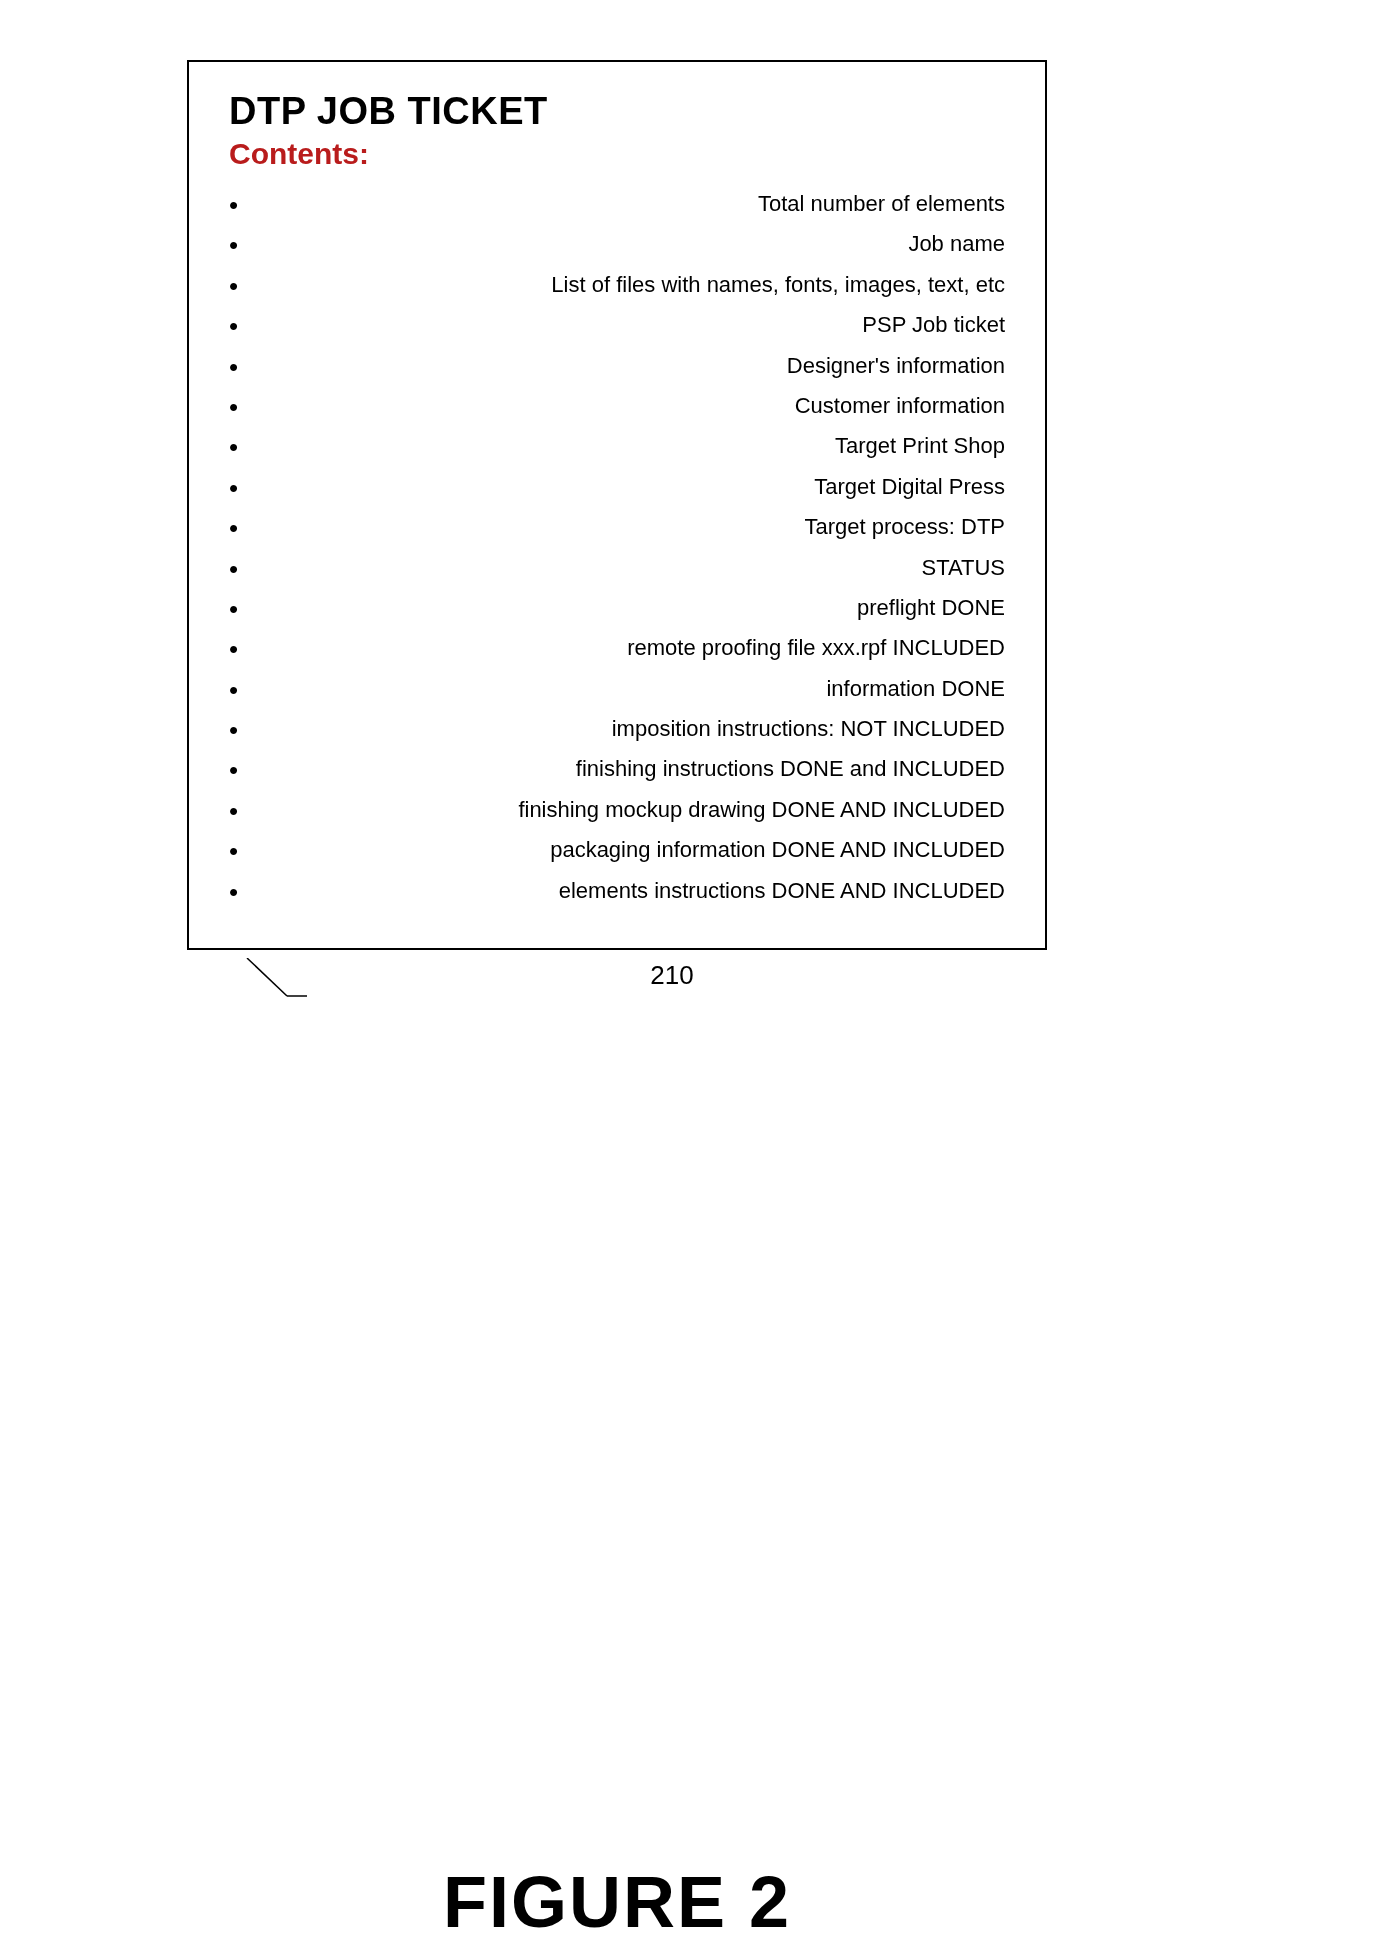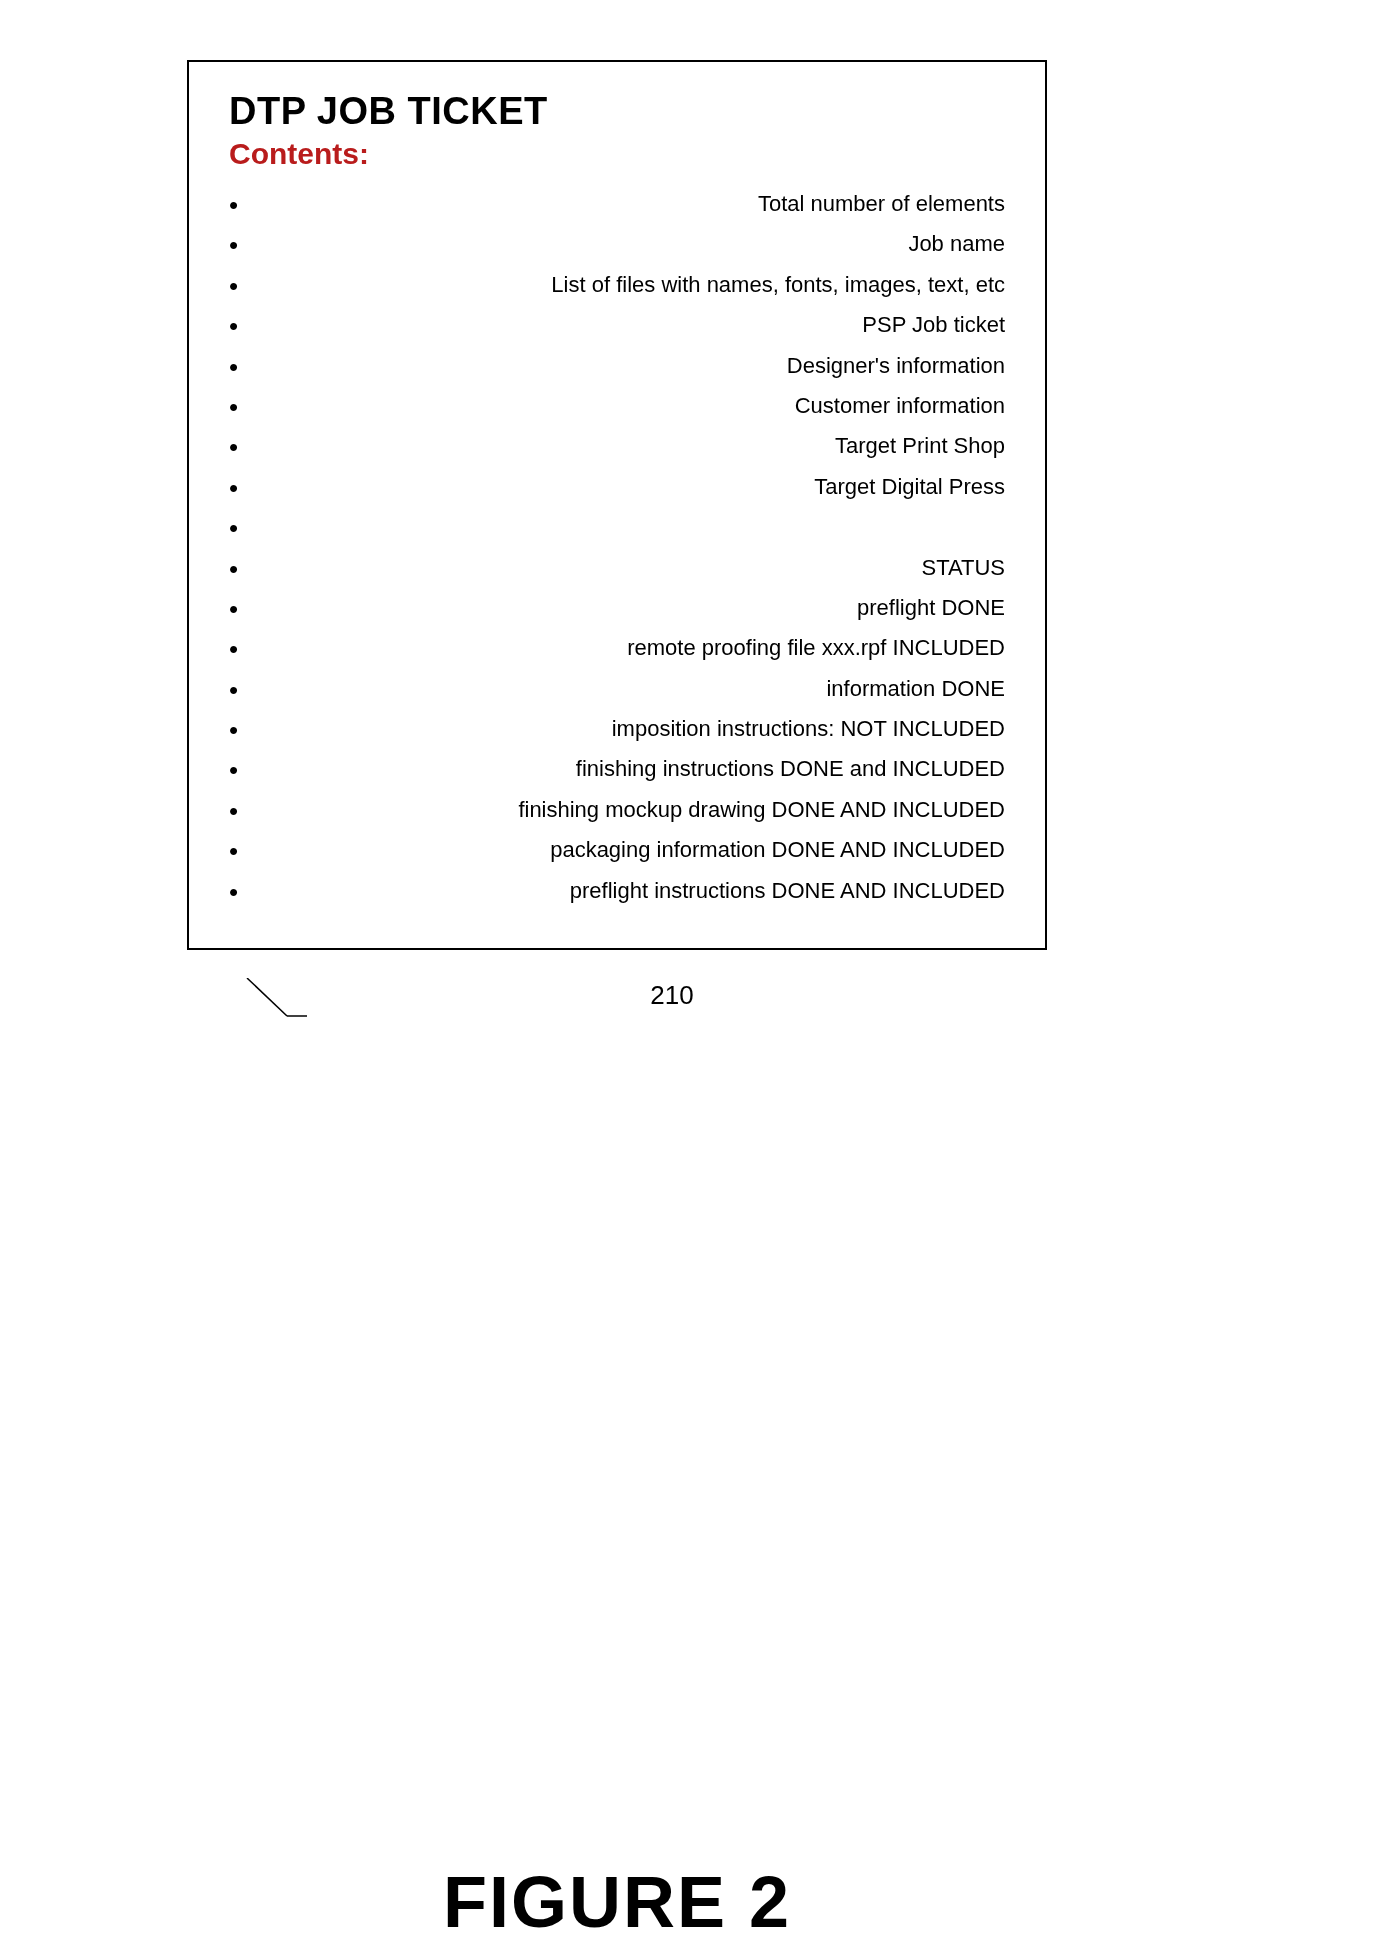--- a/index.html
+++ b/index.html
@@ -17,21 +17,20 @@
     }
 
     .page-container {
       width: 1234px;
       min-height: 1943px;
       background: #ffffff;
       display: flex;
       flex-direction: column;
       align-items: center;
       padding-top: 60px;
-      gap: 20px;
     }
 
     .ticket-box {
       width: 860px;
       border: 2px solid #000000;
       padding: 28px 40px 32px 40px;
       position: relative;
       background: #ffffff;
     }
 
@@ -159,20 +158,21 @@
         <li>
           <span class="bullet">•</span>
           <span class="item-text">Target Print Shop</span>
         </li>
         <li>
           <span class="bullet">•</span>
           <span class="item-text">Target Digital Press</span>
         </li>
         <li>
           <span class="bullet">•</span>
+          <span class="item-text">Target process: DTP</span>
         </li>
         <li>
           <span class="bullet">•</span>
           <span class="item-text">STATUS</span>
         </li>
         <li>
           <span class="bullet">•</span>
           <span class="item-text">preflight DONE</span>
         </li>
         <li>
@@ -194,21 +194,21 @@
         <li>
           <span class="bullet">•</span>
           <span class="item-text">finishing mockup drawing DONE AND INCLUDED</span>
         </li>
         <li>
           <span class="bullet">•</span>
           <span class="item-text">packaging information DONE AND INCLUDED</span>
         </li>
         <li>
           <span class="bullet">•</span>
-          <span class="item-text">preflight instructions DONE AND INCLUDED</span>
+          <span class="item-text">elements instructions DONE AND INCLUDED</span>
         </li>
       </ul>
   </div>
 
   <div class="bottom-section">
     <div class="number-row">
       <svg class="diagonal-line-svg" width="120" height="40" viewBox="0 0 120 40">
         <line x1="60" y1="0" x2="100" y2="38" stroke="#000" stroke-width="1.5"></line>
         <line x1="100" y1="38" x2="700" y2="38" stroke="#000" stroke-width="1.5"></line>
       </svg>

